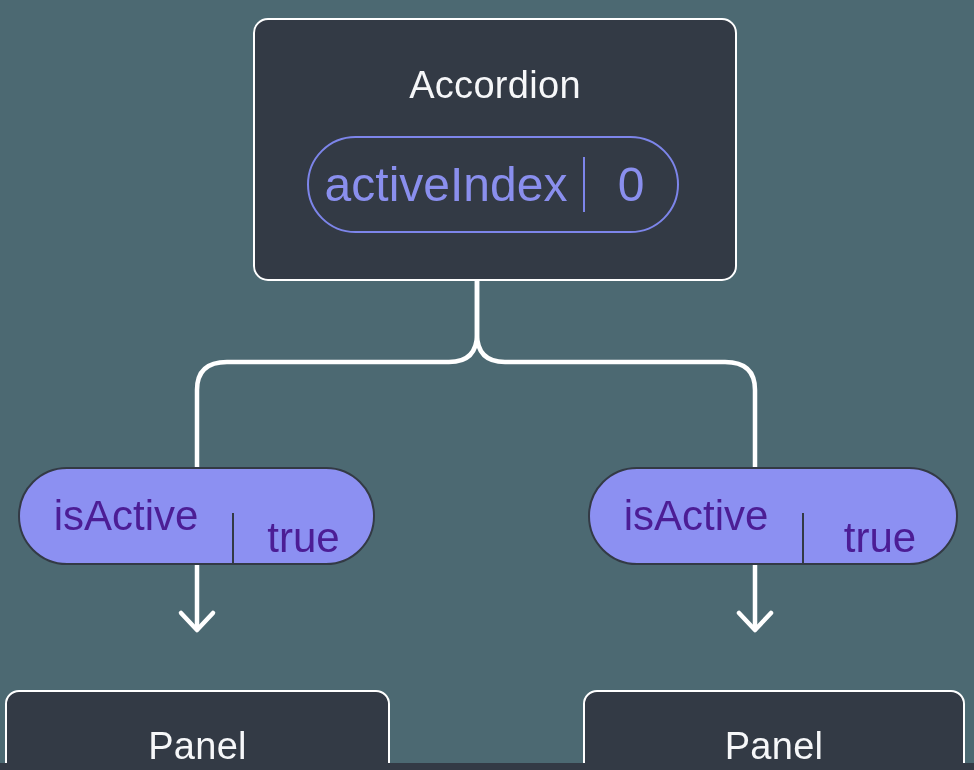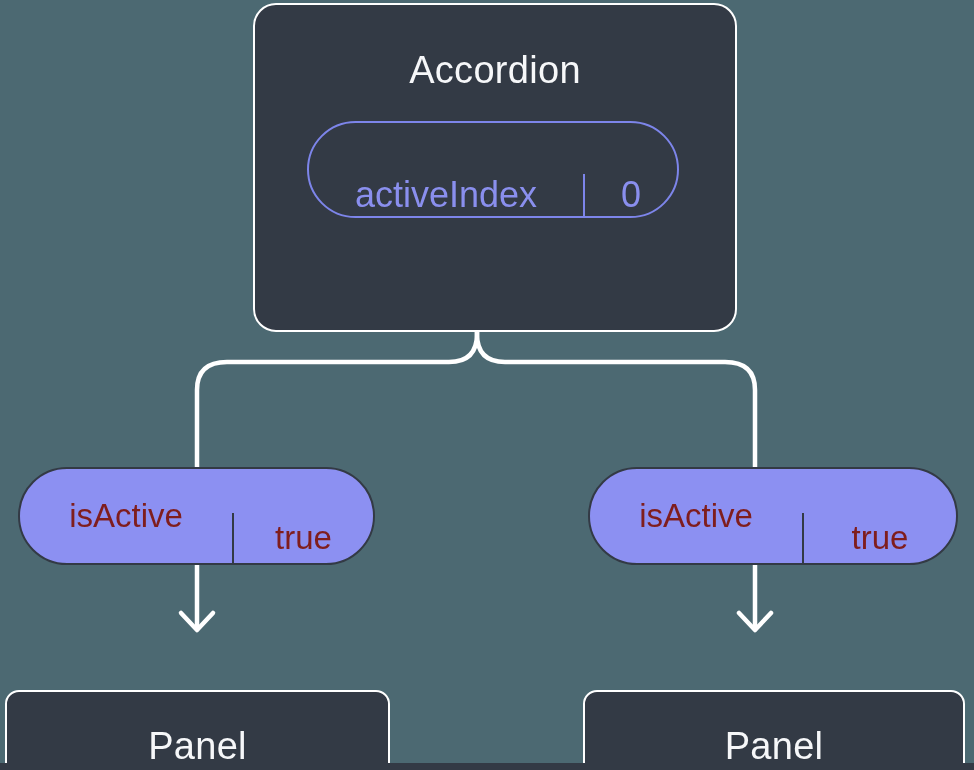--- a/index.html
+++ b/index.html
@@ -11,48 +11,48 @@
   }
   
   #connector-layer{position:absolute;left:0;top:0;z-index:1;}
   .conn{stroke:#ffffff;stroke-width:4.5;fill:none;stroke-linecap:round;stroke-linejoin:round;}
   
   .node{
     position:absolute;box-sizing:border-box;z-index:2;
     background:#333a45;border:2.5px solid #ffffff;border-radius:15px;
     color:#f6f7f9;
   }
-  .root-node{left:253px;top:3px;width:484px;height:329px;border-radius:23px;}
+  .root-node{left:253px;top:18px;width:484px;height:263px;}
   .root-title{
     position:absolute;left:0;right:0;top:44px;text-align:center;
     font-size:38px;font-weight:500;letter-spacing:0.3px;color:#f6f7f9;
   }
   .panel-node{top:650px;height:113px;border-radius:14px;
     display:flex;align-items:center;justify-content:center;
     font-size:38px;font-weight:500;letter-spacing:0.3px;margin-top:40px;}
   .panel-left{left:5px;width:385px;}
   .panel-right{left:583px;width:382px;}
   
   .state-pill{
     position:absolute;left:52px;top:116px;width:372px;height:97px;
     box-sizing:border-box;border:2.5px solid #7d85ea;border-radius:60px;
-    display:flex;align-items:flex-end;color:#8a8fee;font-size:36px;
+    display:flex;align-items:center;color:#8a8fee;font-size:48px;
   }
   .state-pill .seg-name{
     flex:0 0 274px;display:flex;align-items:center;justify-content:center;
   }
   .state-pill .seg-value{
     flex:1;border-left:2.5px solid #7d85ea;
     display:flex;align-items:center;justify-content:center;
   }
   
   .prop-pill{
     position:absolute;top:467px;height:98px;z-index:2;box-sizing:border-box;
     background:#8c90f2;border:2px solid #333a45;border-radius:49px;
-    display:flex;align-items:stretch;color:#7f1d1d;font-size:33px;
+    display:flex;align-items:stretch;color:#4c1d95;font-size:42px;
   }
   .prop-pill .seg-name{
     flex:0 0 212px;display:flex;align-items:center;justify-content:center;
   }
   .prop-pill .seg-value{
     flex:1;border-left:2px solid #333a45;
     display:flex;align-items:center;justify-content:center;margin-top:44px;
   }
   .pill-left{left:18px;width:357px;}
   .pill-right{left:588px;width:370px;}

